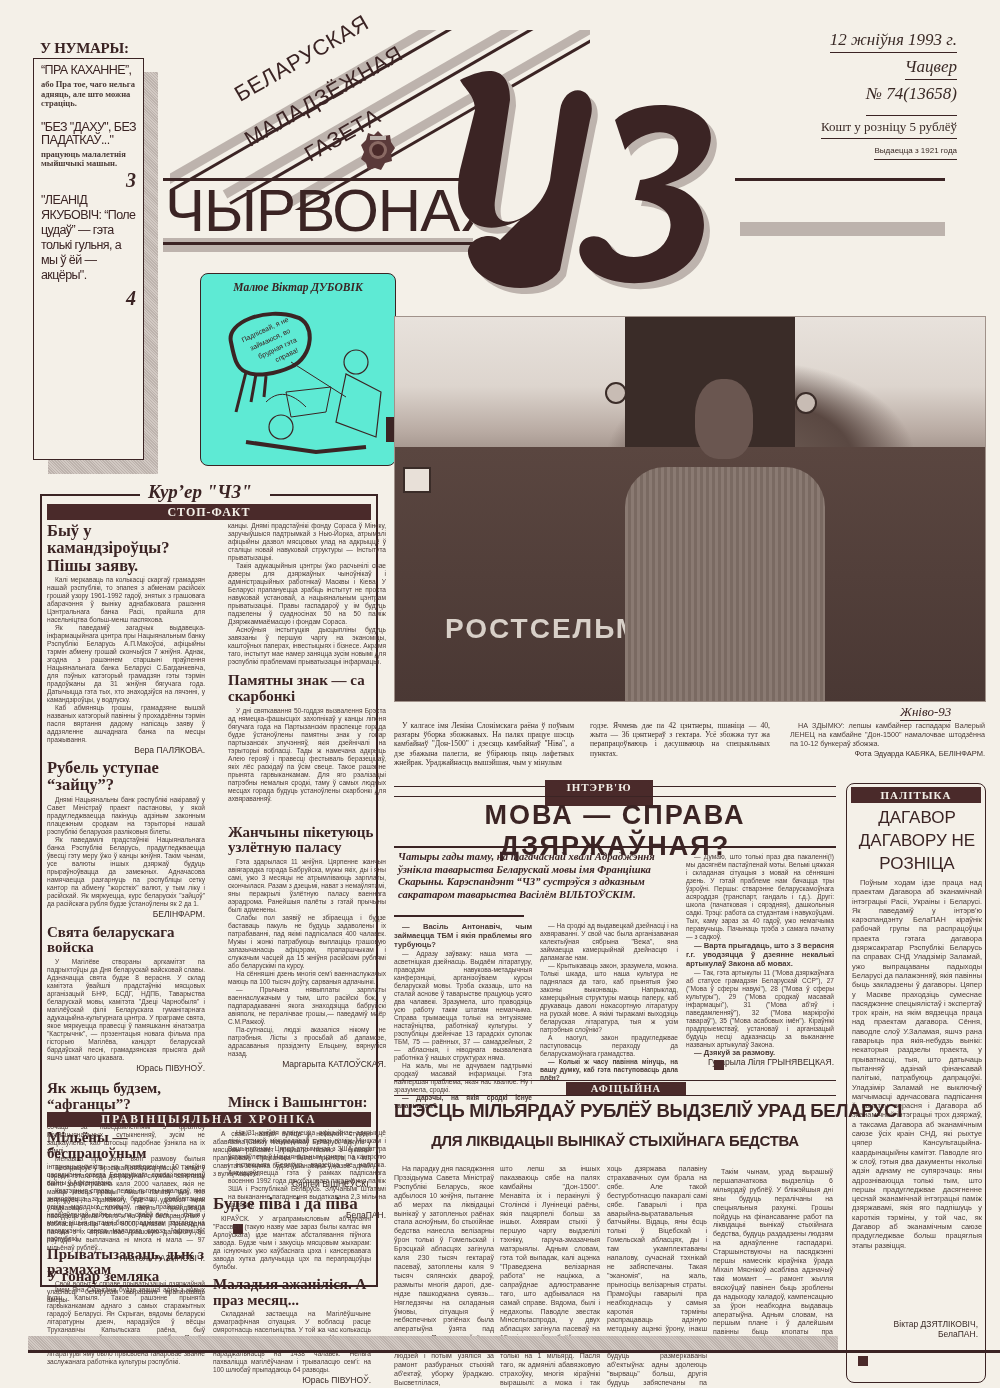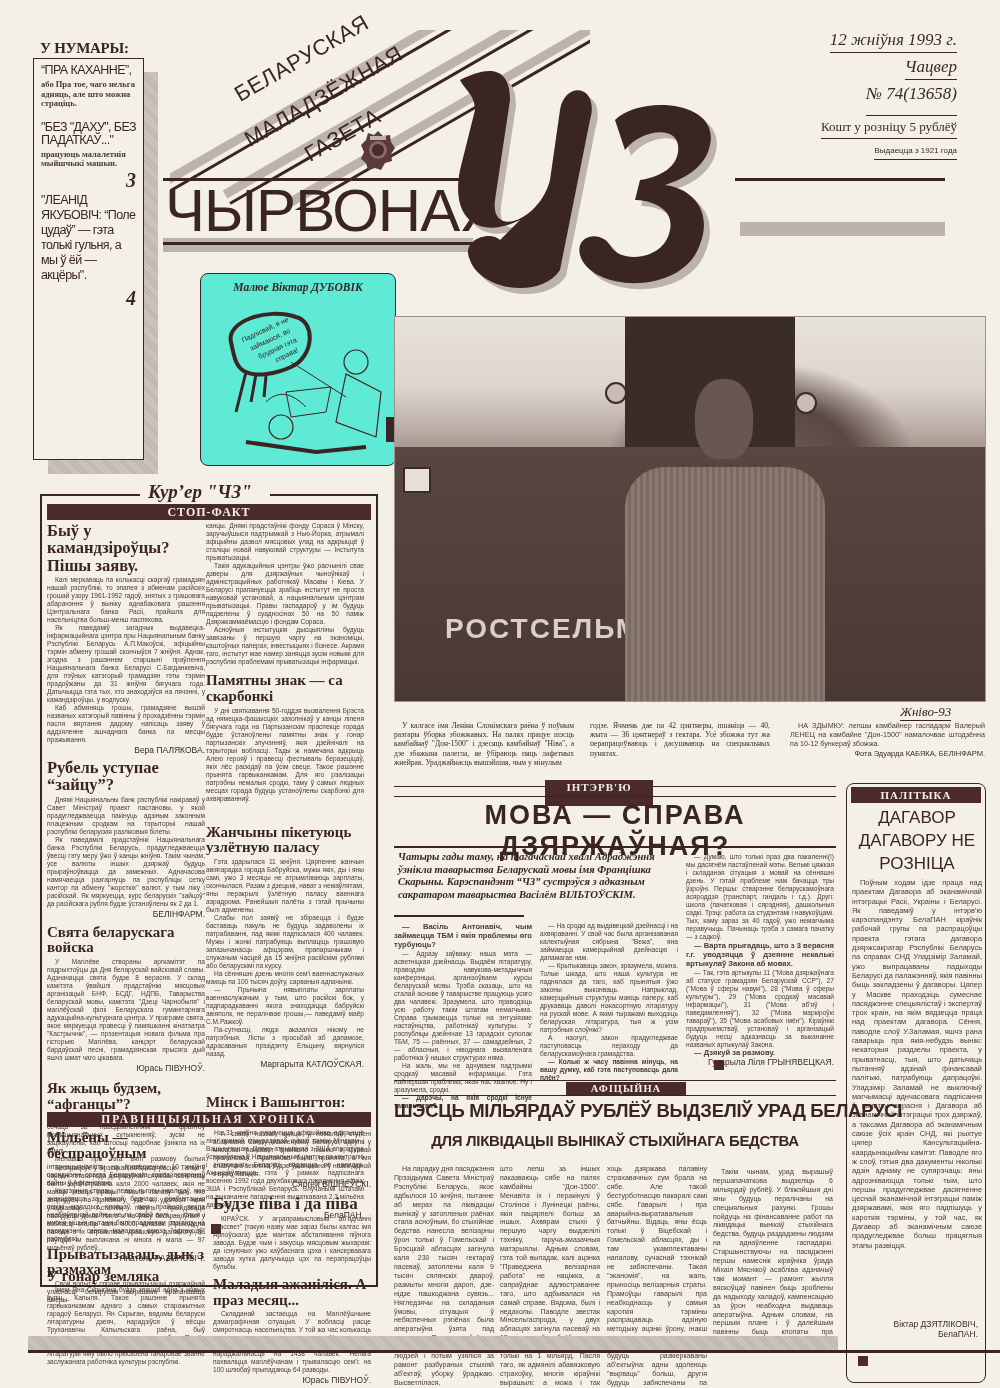--- a/index.html
+++ b/index.html
@@ -199,21 +199,21 @@
     <p>Менавіта пра гэта вялі размову былыя інтэрнацыяналісты на праведзеным 10 жніўня пасяджэнні савета Беларускага саюза ветэранаў вайны ў Афганістане.</p>
     <p>Кватэрныя справы, пенсіі, льготы інвалідаў, якія знаходзяцца за мяжой беднасці, рэабілітацыя псіхікі маладых хлопцаў, якія прайшлі пекла неаб'яўленай вайны не па сваёй волі, — гэтыя і многія іншыя пытанні былі прадметам разгляду на пасяджэнні савета маладога саюза "афганцаў" рэспублікі.</p>
   </div>
 
   <div class="headline" style="font-size:15px;margin-top:4px;">Прыватызаваць, дык з размахам</div>
   <div class="small-text" style="margin-top:2px;">
     <p>Свой вопыт у справе прыватызацыі дзяржаўнай уласнасці беларусам вырашылі прапанаваць амеры-</p>
   </div>
 </div>
 
-<div class="abs" style="left:206px;top:522px;width:158px;">
+<div class="abs" style="left:228px;top:522px;width:158px;">
   <div class="small-text">
     <p style="text-indent:0;">канцы. Днямі прадстаўнікі фонду Сораса ў Мінску, заручыўшыся падтрымкай з Нью-Йорка, атрымалі афіцыйны дазвол мясцовых улад на адкрыццё ў сталіцы новай навуковай структуры — Інстытута прыватызацыі.</p>
     <p>Такія адукацыйныя цэнтры ўжо расчынілі свае дзверы для дзяржаўных чыноўнікаў і адміністрацыйных работнікаў Масквы і Кіева. У Беларусі прапануецца зрабіць інстытут не проста навуковай установай, а нацыянальным цэнтрам прыватызацыі. Правы гаспадароў у ім будуць падзелены ў суадносінах 50 на 50 паміж Дзяржкаммаёмасцю і фондам Сораса.</p>
     <p>Асноўныя інстытуцкія дысцыпліны будуць завязаны ў першую чаргу на эканоміцы, каштоўных паперах, інвестыцыях і бізнесе. Акрамя таго, інстытут мае намер заняцца зусім новымі для рэспублікі праблемамі прыватызацыі інфармацыі.</p>
   </div>
   <div class="headline" style="font-size:15px;margin-top:7px;">Памятны знак — са скарбонкі</div>
   <div class="small-text" style="margin-top:2px;">
     <p>У дні святкавання 50-годдзя вызвалення Брэста ад нямецка-фашысцкіх захопнікаў у канцы ліпеня бягучага года на Партызанскім праспекце горада будзе ўстаноўлены памятны знак у гонар партызанскіх злучэнняў, якія дзейнічалі на тэрыторыі вобласці. Тады ж намечана адкрыць Алею герояў і правесці фестываль беразеціцаў, якіх лёс раскідаў па ўсім свеце. Такое рашэнне прынята гарвыканкамам. Для яго рэалізацыі патрэбны немалыя сродкі, таму ў самых людных месцах горада будуць устаноўлены скарбонкі для ахвяраванняў.</p>
   </div>
 

